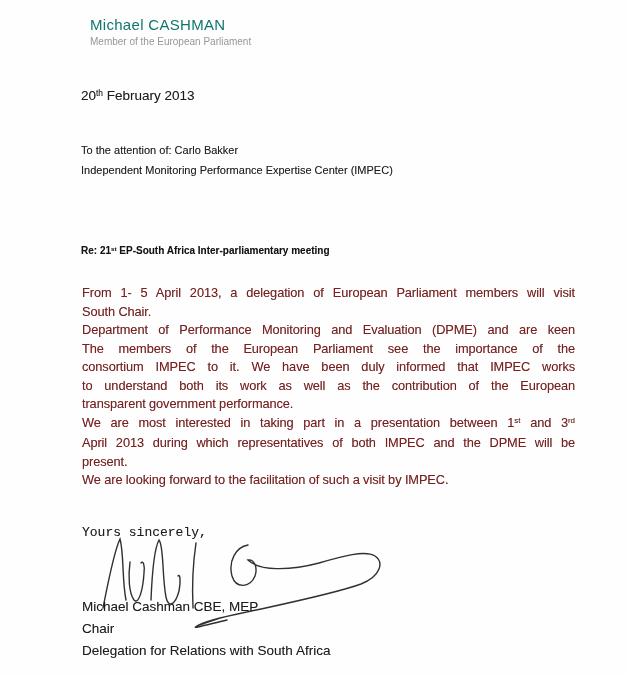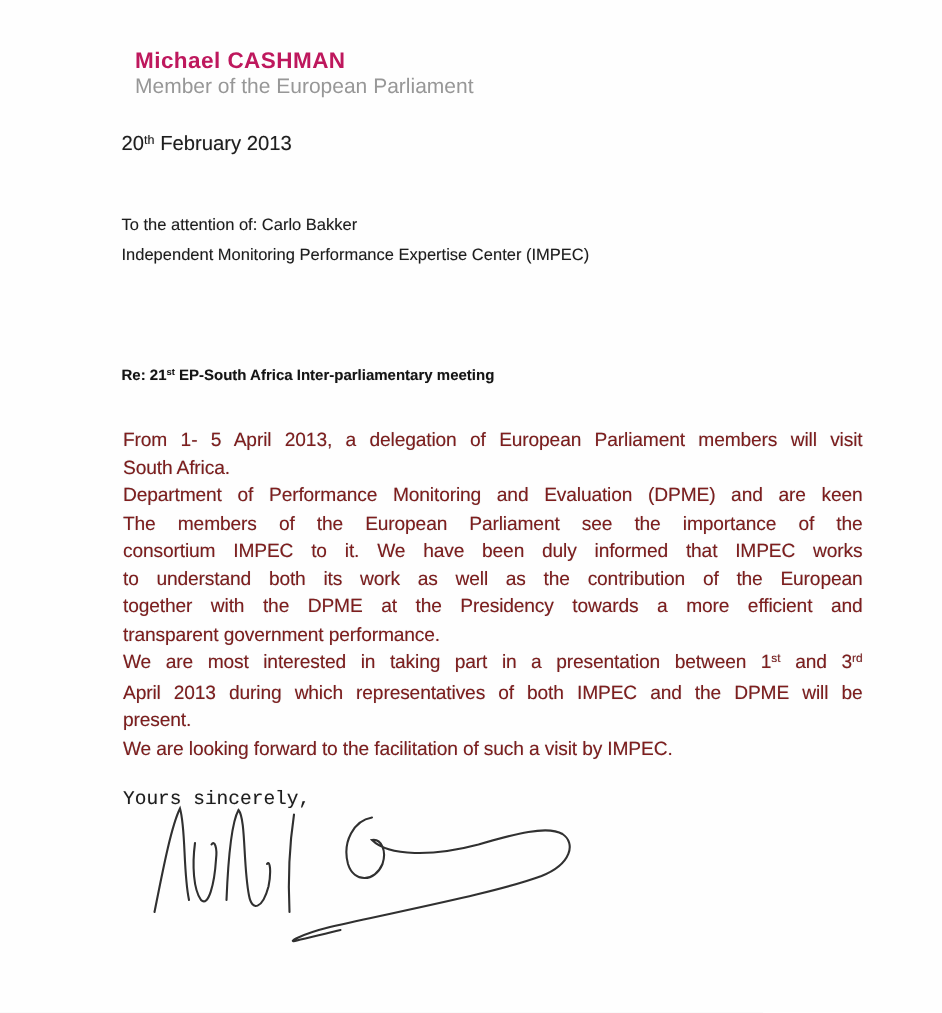--- a/index.html
+++ b/index.html
@@ -11,25 +11,25 @@
   .page {
     position: relative;
     width: 628px; height: 675px;
     background: #fefefe;
     overflow: hidden;
     color: #1d1d1d;
   }
   
   .letterhead { position: absolute; left: 90px; top: 17px; }
   .lh-name {
-    font-size: 15px; font-weight: bold; color: #be185d;
-    letter-spacing: 0.3px; line-height: 16px; margin-top: 16px;
+    font-size: 15px; font-weight: normal; color: #0f766e;
+    letter-spacing: 0.3px; line-height: 16px;
   }
   .lh-title {
-    font-size: 14px; color: #979797; line-height: 15px; margin-top: 1px;
+    font-size: 10px; color: #979797; line-height: 15px; margin-top: 1px;
   }
   
   .date-line { position: absolute; left: 81px; top: 88px; font-size: 13.5px; text-align: right; }
   
   .recipient { position: absolute; left: 81px; top: 141px; font-size: 11px; line-height: 19.5px; }
   
   .subject { position: absolute; left: 81px; top: 245px; font-size: 10px; font-weight: bold; color: #141414; }
   
   .body-text {
     position: absolute; left: 82px; top: 284px; width: 493px;
@@ -68,39 +68,43 @@
 
   <div class="recipient doc-text">
     <div>To the attention of: Carlo Bakker</div>
     <div>Independent Monitoring Performance Expertise Center (IMPEC)</div>
   </div>
 
   <div class="subject doc-text"><span>Re: 21</span><span class="sup">st</span><span> EP-South Africa Inter-parliamentary meeting</span></div>
 
   <div class="body-text">
       <div class="line"><span>From 1- 5 April 2013, a delegation of European Parliament members will visit</span></div>
-      <div class="line end"><span>South Africa.</span></div>
+      <div class="line end"><span>South Chair.</span></div>
       <div class="line"><span>Department of Performance Monitoring and Evaluation (DPME) and are keen</span></div>
       <div class="line"><span>The members of the European Parliament see the importance of the</span></div>
       <div class="line"><span>consortium IMPEC to it. We have been duly informed that IMPEC works</span></div>
       <div class="line"><span>to understand both its work as well as the contribution of the European</span></div>
-      <div class="line"><span>together with the DPME at the Presidency towards a more efficient and</span></div>
       <div class="line end"><span>transparent government performance.</span></div>
       <div class="line"><span>We are most interested in taking part in a presentation between 1</span><span class="sup">st</span><span> and 3</span><span class="sup">rd</span></div>
       <div class="line"><span>April 2013 during which representatives of both IMPEC and the DPME will be</span></div>
       <div class="line end"><span>present.</span></div>
       <div class="line end"><span>We are looking forward to the facilitation of such a visit by IMPEC.</span></div>
     </div>
 
   <div class="valediction doc-text">Yours sincerely,</div>
 
   <svg class="signature-svg" viewBox="0 0 310 112">
     <g fill="none" stroke="#1f1f1f" stroke-width="1.4" stroke-linecap="round" opacity="0.92">
       <path d="M 10 79 C 15 54 21 22 27 10 C 31 24 29 52 33 71"></path>
       <path d="M 37 33 C 35 48 36 64 41 71 C 46 76 50 60 51 44 C 52 36 50 31 48 34"></path>
       <path d="M 58 71 C 59 46 61 20 66 11 C 71 17 69 48 73 68 C 75 79 82 77 86 62 C 88 52 87 44 85 47"></path>
       <path d="M 103 14 C 100 34 99 58 100 79"></path>
       <path d="M 155 16 C 143 18 135 32 139 47 C 143 60 157 59 162 47 C 165 38 161 30 155 31 C 166 42 196 42 226 34 C 250 27 272 21 282 27 C 291 33 288 47 268 55 C 238 66 180 77 127 89 C 107 94 97 100 105 98 C 112 96 122 94 134 91"></path>
     </g>
   </svg>
 
+  <div class="signoff doc-text">
+    <div>Michael Cashman CBE, MEP</div>
+    <div>Chair</div>
+    <div>Delegation for Relations with South Africa</div>
+  </div>
 
 </div>
 
 </body></html>

